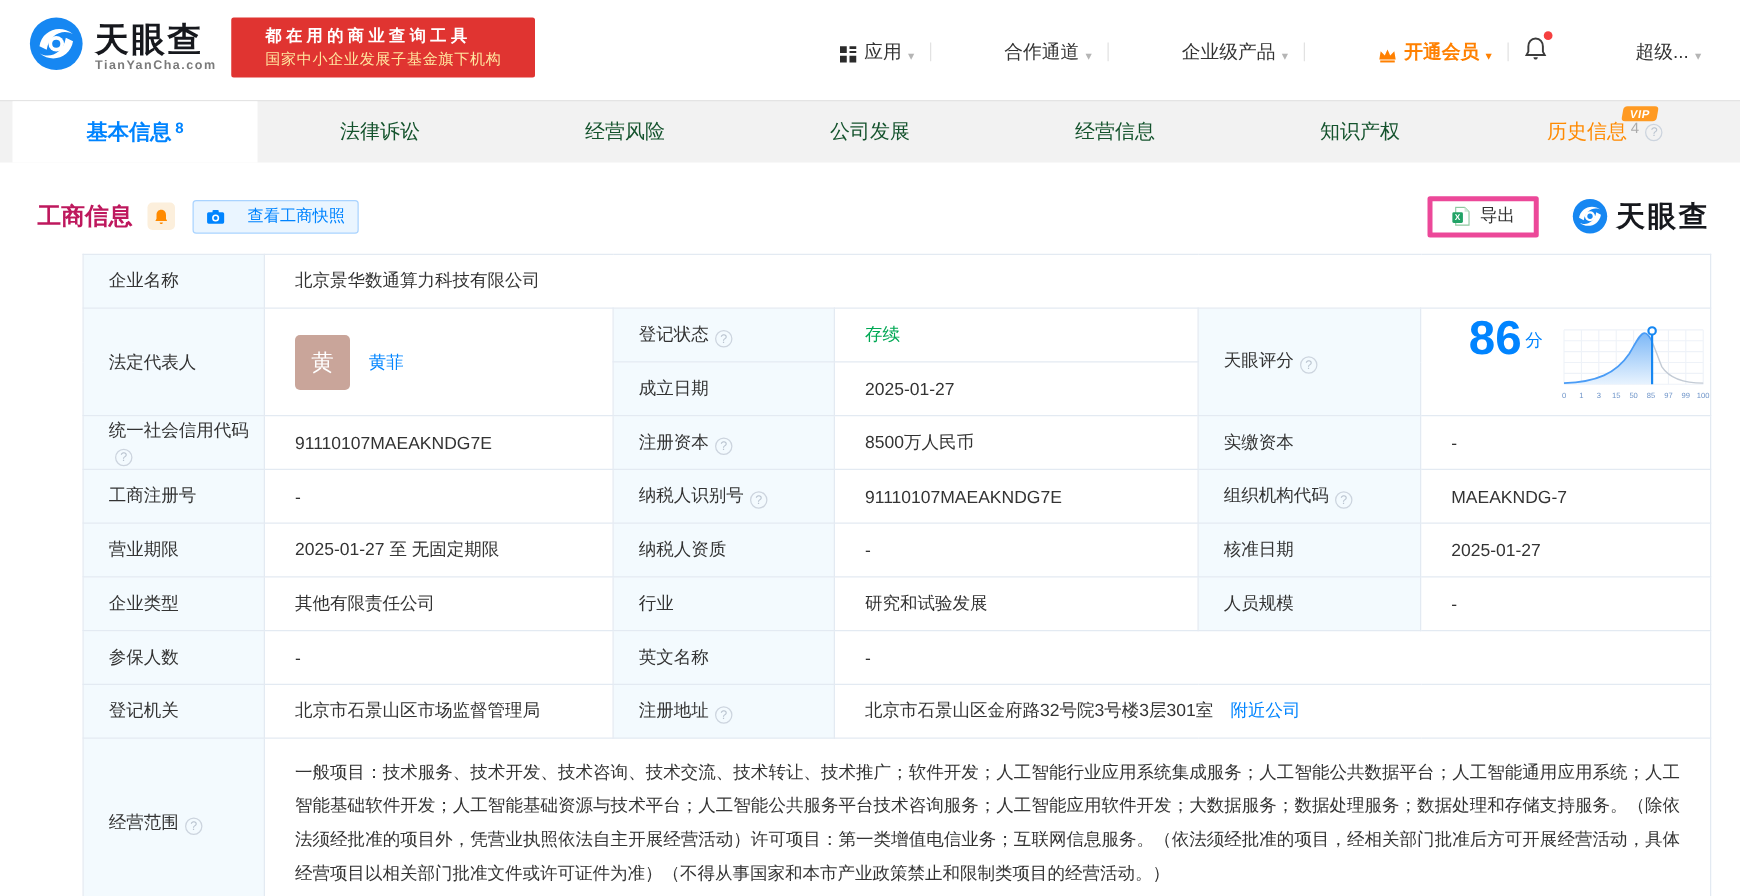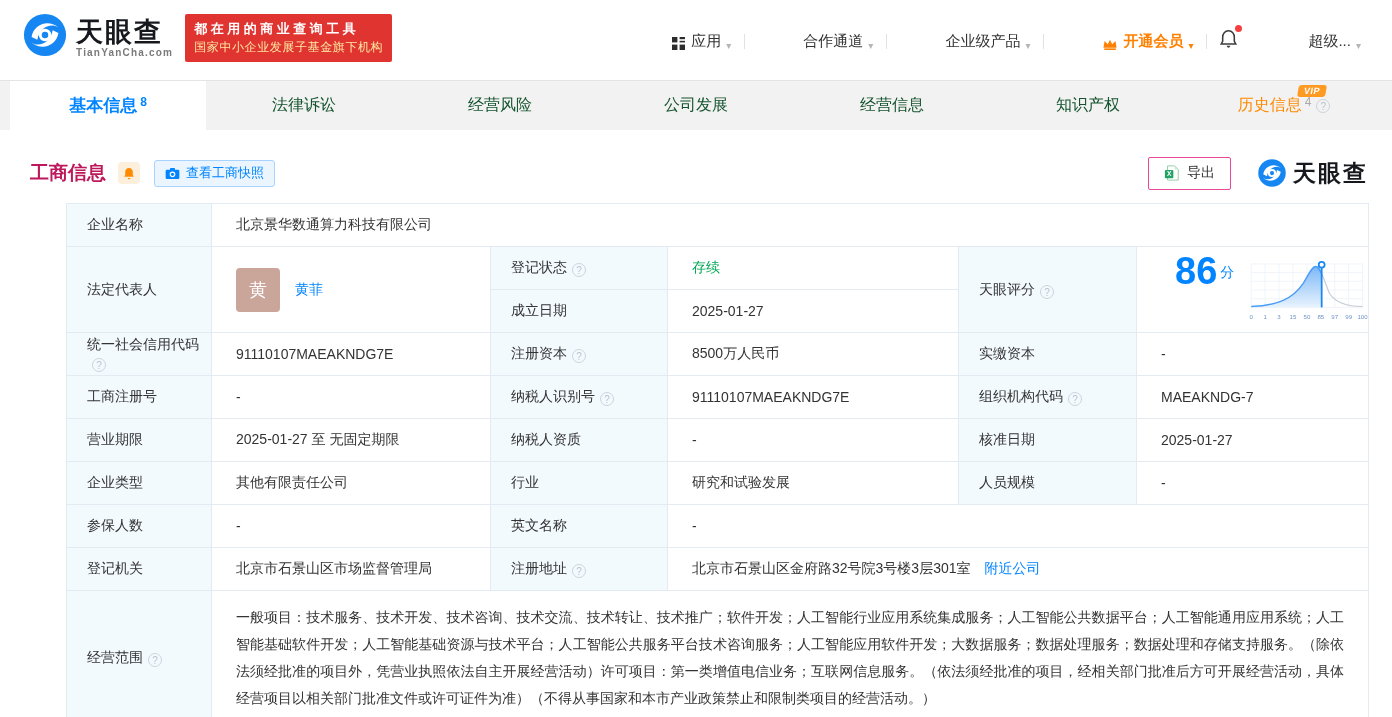--- a/index.html
+++ b/index.html
@@ -5,21 +5,21 @@
   * { box-sizing: border-box; margin: 0; padding: 0; }
   html,body { width:1392px; height:717px; background:#fff; font-family:"Liberation Sans","DejaVu Sans",sans-serif; color:#333; overflow:hidden; }
 
   
   .header { height:72px; display:flex; align-items:flex-start; padding:0 18px 0 22px; background:#fff; }
   .logo-block { display:flex; align-items:center; margin-top:12px; cursor:pointer; }
   .logo-swirl { flex:none; }
   .brand-txt { margin-left:8px; }
   .brand-name { font-size:27px; font-weight:700; color:#16181d; letter-spacing:2px; line-height:30px; }
   .brand-domain { font-size:10px; color:#7a7a7a; letter-spacing:1.2px; font-weight:700; }
-  .promo { margin:14px 0 0 12px; background:#e03431; border-radius:2px; padding:5px 9px; line-height:19px; }
+  .promo { margin:14px 0 0 12px; background:#e03431; border-radius:2px; padding:5px 27px; line-height:19px; }
   .promo-l1 { color:#fff; font-size:13px; letter-spacing:3.5px; font-weight:700; }
   .promo-l2 { color:#ffe7a0; font-size:12px; letter-spacing:0.6px; }
 
   .search-block { margin:2px 0 0 14px; }
   .search-tabs { display:flex; align-items:flex-end; height:26px; }
   .search-tab { font-size:14px; color:#333; padding:4px 11px; cursor:pointer; }
   .search-tab.active { background:#0084ff; color:#fff; font-weight:700; }
   .search-row { display:flex; }
   .search-input-wrap { position:relative; width:360px; }
   .search-input { width:360px; height:36px; border:2px solid #0084ff; border-right:none; padding:0 30px 0 10px; font-size:14px; color:#333; outline:none; font-family:inherit; }
@@ -43,23 +43,23 @@
   .tab-count { font-size:12px; margin-left:3px; position:relative; top:-4px; }
   .nav-tab.active .tab-count { color:#0084ff; }
   .nav-tab-history { color:#ff8a00; }
   .nav-tab-history .tab-count { color:#aaa; }
   .vip-badge { position:absolute; top:4px; right:56px; background:#ff9a22; color:#fff; font-size:9px; font-weight:700; padding:1px 6px; border-radius:3px; transform:skewX(-10deg); letter-spacing:0.5px; }
 
   
   .section-head { display:flex; align-items:center; padding:0 24px 0 30px; margin-top:26px; height:34px; }
   .section-title { font-size:19px; font-weight:700; color:#be185d; }
   .subscribe-bell { width:22px; height:22px; border-radius:4px; background:#fcefdc; display:flex; align-items:center; justify-content:center; margin-left:12px; cursor:pointer; }
-  .snapshot-btn { display:flex; align-items:center; gap:6px; margin-left:14px; height:27px; padding:0 10px; background:#eaf5ff; border:1px solid #a9d3ff; border-radius:3px; color:#0084ff; font-size:13px; cursor:pointer; font-family:inherit; }
+  .snapshot-btn { display:flex; align-items:center; gap:18px; margin-left:14px; height:27px; padding:0 10px; background:#eaf5ff; border:1px solid #a9d3ff; border-radius:3px; color:#0084ff; font-size:13px; cursor:pointer; font-family:inherit; }
   .head-spacer { flex:1; }
-  .export-btn { display:flex; align-items:center; gap:7px; height:33px; padding:0 15px; background:#fff; border:1px solid #ec4899; border-radius:2px; font-size:14px; color:#333; cursor:pointer; font-family:inherit; }
+  .export-btn { display:flex; align-items:center; gap:7px; height:33px; padding:0 15px; background:#fff; border:4px solid #ec4899; border-radius:2px; font-size:14px; color:#333; cursor:pointer; font-family:inherit; }
   .watermark { display:flex; align-items:center; margin-left:26px; }
   .watermark-name { font-size:23px; font-weight:700; color:#16181d; letter-spacing:2px; margin-left:6px; }
 
   
   .biz-table { border-collapse:collapse; table-layout:fixed; width:1302px; margin:13px 24px 0 66px; font-size:14px; }
   .biz-table td { border:1px solid #e3eaf2; height:43px; vertical-align:middle; }
   td.lbl { background:#f3fafe; padding-left:20px; color:#333; }
   td.val { background:#fff; padding-left:24px; color:#333; }
   .help { display:inline-block; width:14px; height:14px; border:1px solid #ccd4de; border-radius:50%; color:#b9c3cf; font-size:10px; line-height:13px; text-align:center; margin-left:5px; vertical-align:-2px; cursor:pointer; }
   .help::before { content:"?"; }

